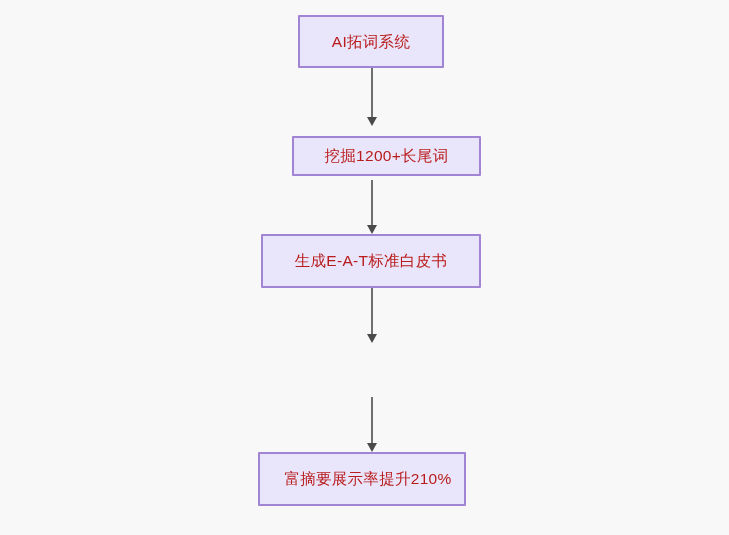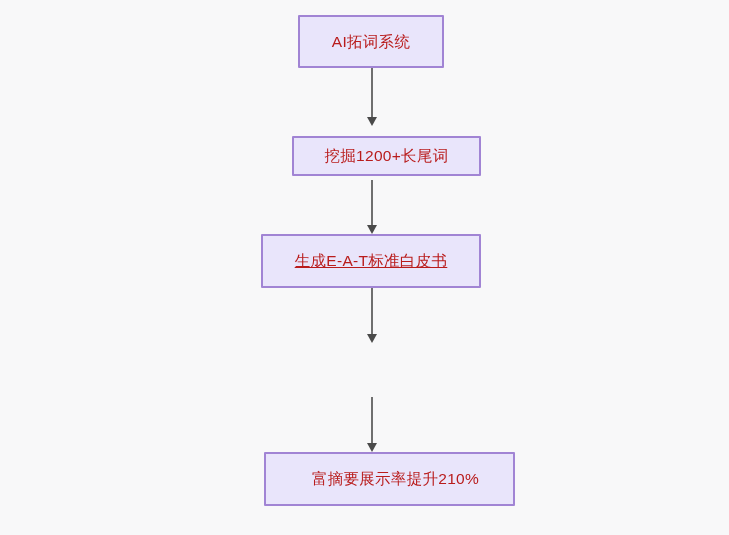--- a/index.html
+++ b/index.html
@@ -83,22 +83,22 @@
   </div>
 
   <div class="node" style="left:298px; top:15px; width:146px; height:53px;">
     <span class="node-label">AI拓词系统</span>
   </div>
 
   <div class="node" style="left:292px; top:126px; width:189px; height:40px;margin-top:10px;">
     <span class="node-label">挖掘1200+长尾词</span>
   </div>
 
-  <div class="node" style="left:261px; top:234px; width:220px; height:54px;text-decoration:underline;">
+  <div class="node" style="left:261px; top:234px; width:220px; height:54px;">
     <span class="node-label">生成E-A-T标准白皮书</span>
   </div>
 
 
-  <div class="node" style="left:264px; top:452px; width:251px; height:54px;padding-left:12px;">
+  <div class="node" style="left:258px; top:452px; width:208px; height:54px;padding-left:12px;">
     <span class="node-label">富摘要展示率提升210%</span>
   </div>
 
 </div>
 
 </body></html>

